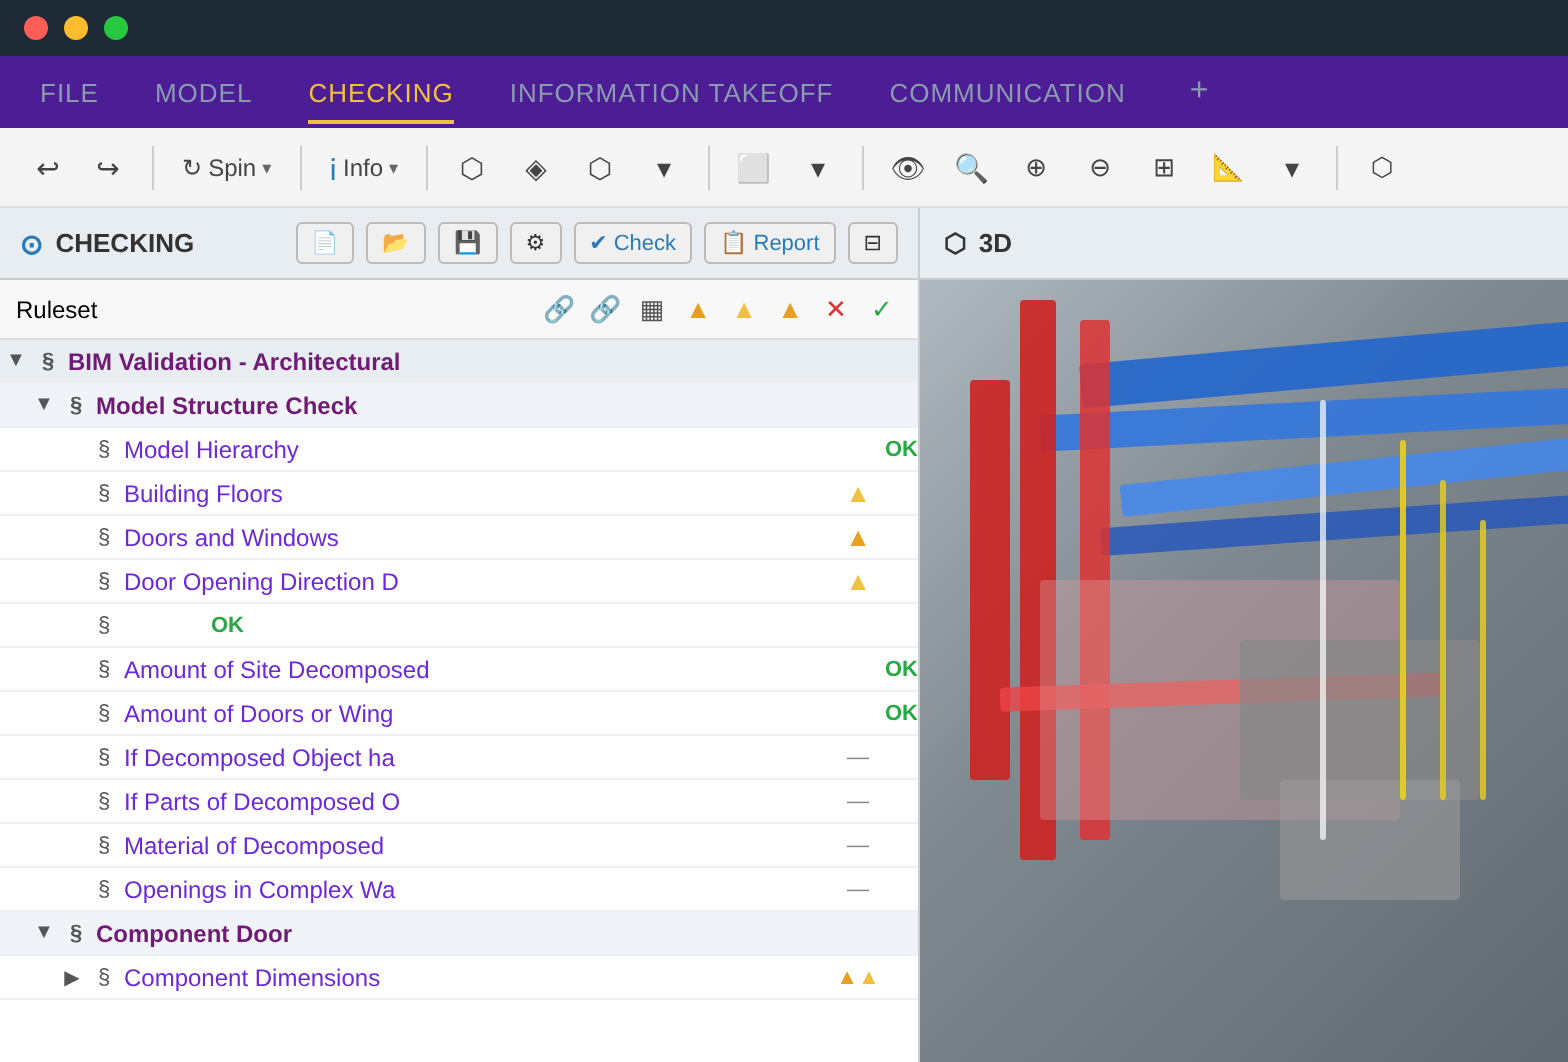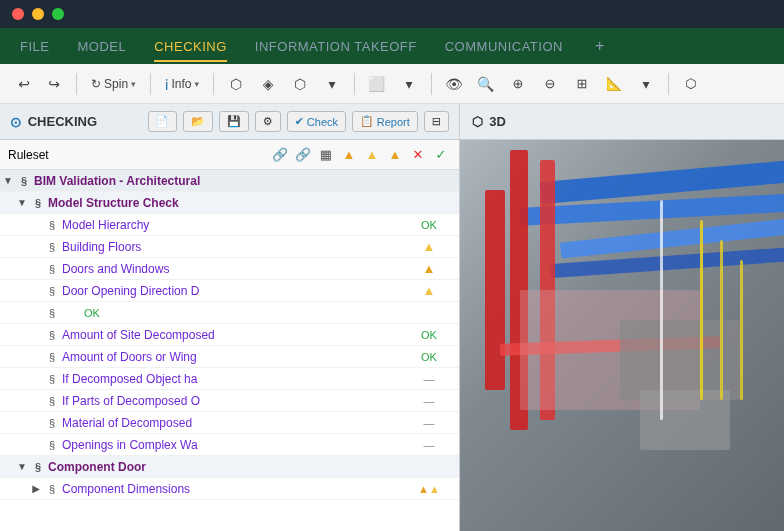--- a/index.html
+++ b/index.html
@@ -25,21 +25,21 @@
       width: 12px; height: 12px;
       border-radius: 50%;
       display: inline-block;
     }
     .btn-close { background: #ff5f57; }
     .btn-min { background: #febc2e; }
     .btn-max { background: #28c840; }
 
     
     .menu-bar {
-      background: #14532d;
+      background: #4c1d95;
       height: 36px;
       display: flex;
       align-items: center;
       padding: 0 20px;
       gap: 28px;
     }
     .menu-item {
       color: #8a9bb0;
       font-size: 13px;
       font-weight: 500;
@@ -215,21 +215,21 @@
       white-space: nowrap;
       overflow: hidden;
       text-overflow: ellipsis;
     }
     .tree-label.dark { color: #701a75; }
     .tree-status {
       width: 60px;
       text-align: center;
       font-size: 11px;
     }
-    .status-ok { color: #28a745; font-weight: 400; }
+    .status-ok { color: #28a745; font-weight: 700; text-align: right; }
     .status-dash { color: #888; }
     .status-triangle-orange {
       color: #e8a020;
       font-size: 13px;
     }
     .status-triangle-yellow {
       color: #f0c040;
       font-size: 13px;
     }
 

